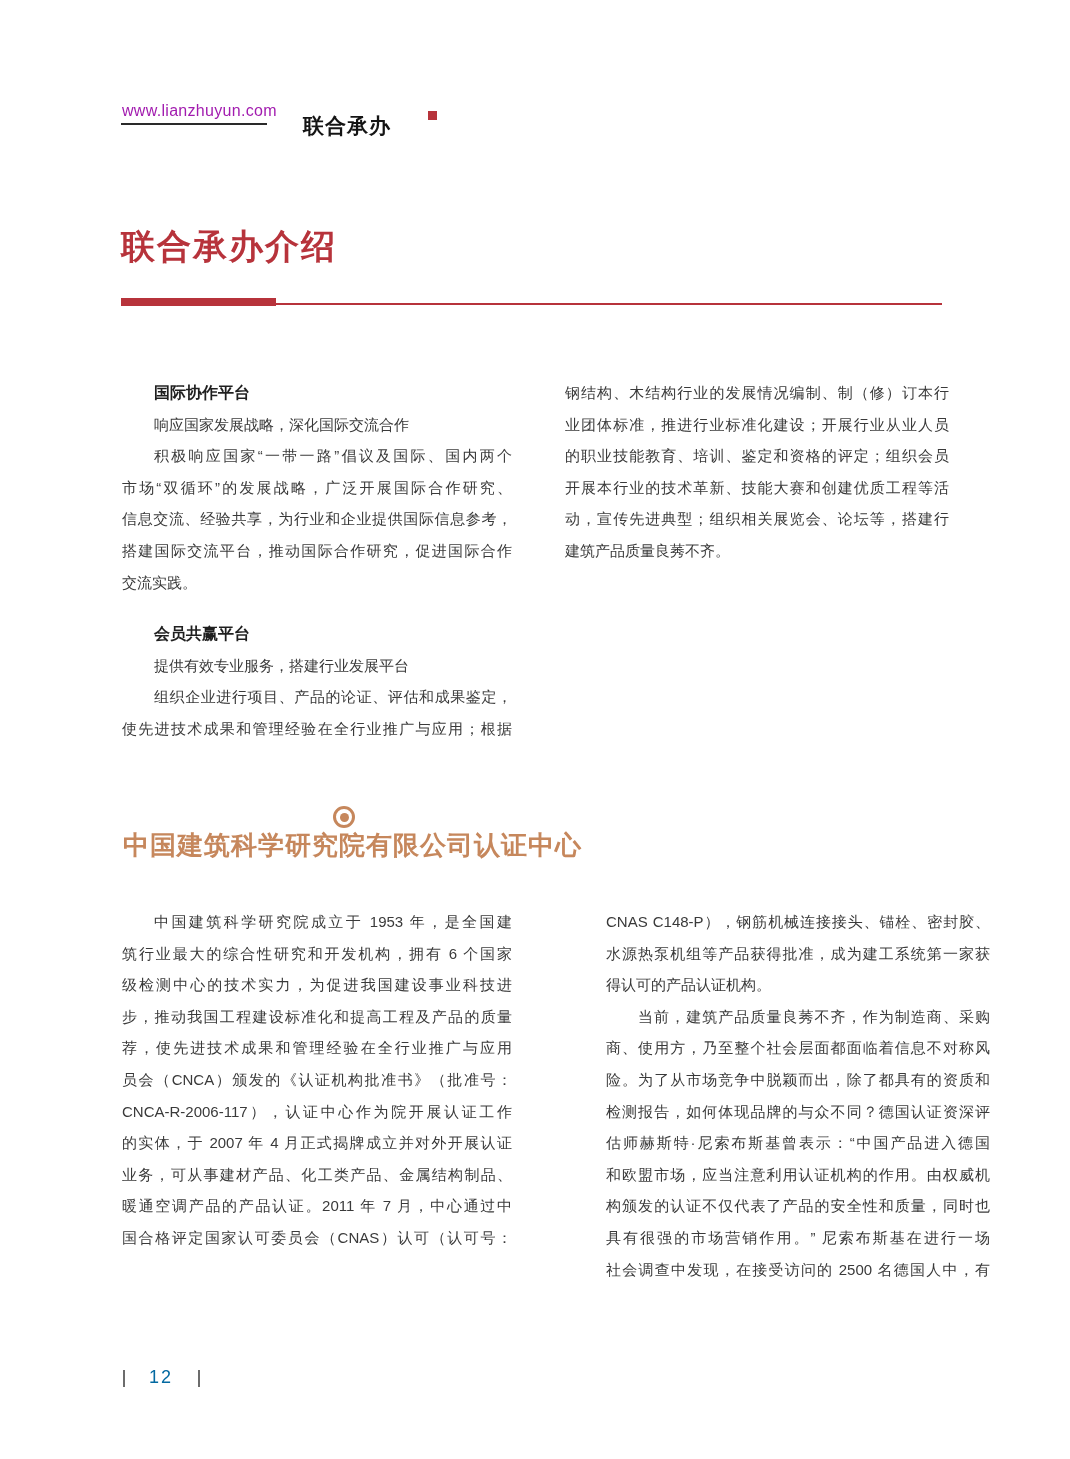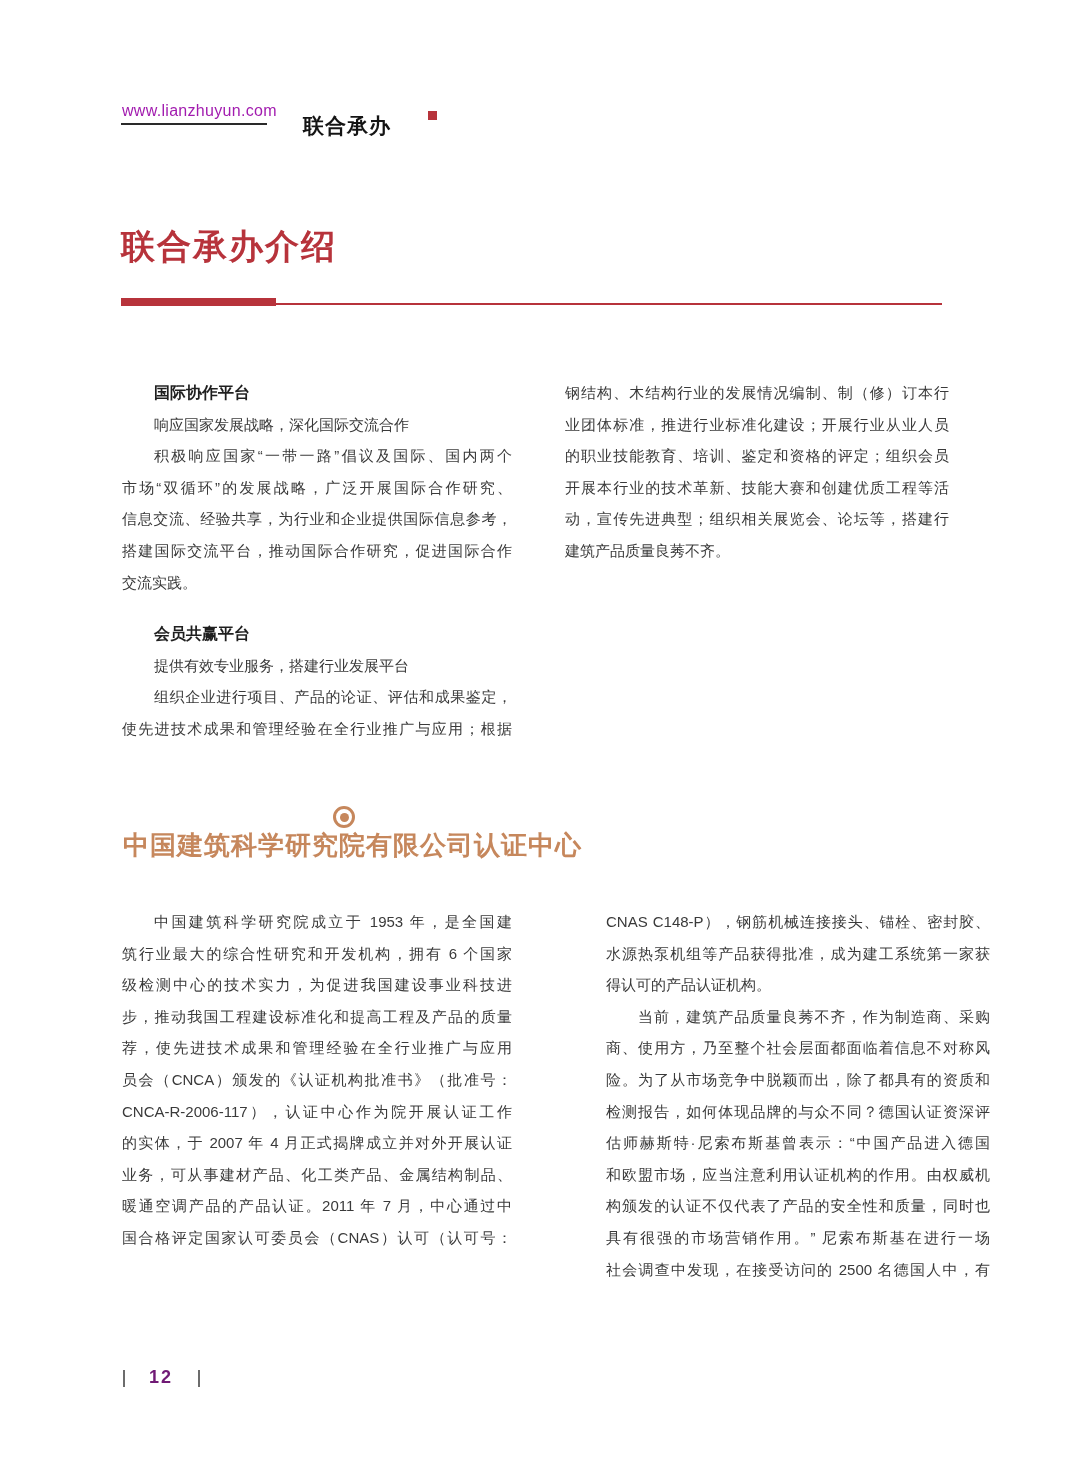--- a/index.html
+++ b/index.html
@@ -32,21 +32,21 @@
 
   
   .cert-row{left:123px;top:806px;display:flex;align-items:center;flex-direction:column;}
   .bullseye{width:22px;height:22px;border-radius:50%;border:3.5px solid;
     display:flex;align-items:center;justify-content:center;box-sizing:border-box;margin-right:17px;}
   .bullseye .dot{width:9px;height:9px;border-radius:50%;}
   .cert-title{font-size:26px;font-weight:bold;letter-spacing:1px;}
 
   
   .foot-bar{top:1370px;width:2px;height:17px;background:#6c6c6c;}
-  .foot-num{left:149px;top:1367px;font-size:18px;font-weight:bold;color:#701a75;letter-spacing:2px;}
+  .foot-num{left:149px;top:1367px;font-size:18px;font-weight:normal;color:#0369a1;letter-spacing:2px;}
 </style>
 <style>.red-bg{background:#B7333B;}.red-fg{color:#B7333B;}.orange-fg{color:#C6875C;}.orange-bd{border-color:#C6875C;}.orange-bg{background:#C6875C;}</style></head>
 <body>
 
 <div class="abs hdr-url">www.lianzhuyun.com</div>
 <div class="abs hdr-rule"></div>
 <div class="abs hdr-sec">联合承办</div>
 <div class="abs hdr-sq red-bg"></div>
 
 <div class="abs page-title red-fg">联合承办介绍</div>

